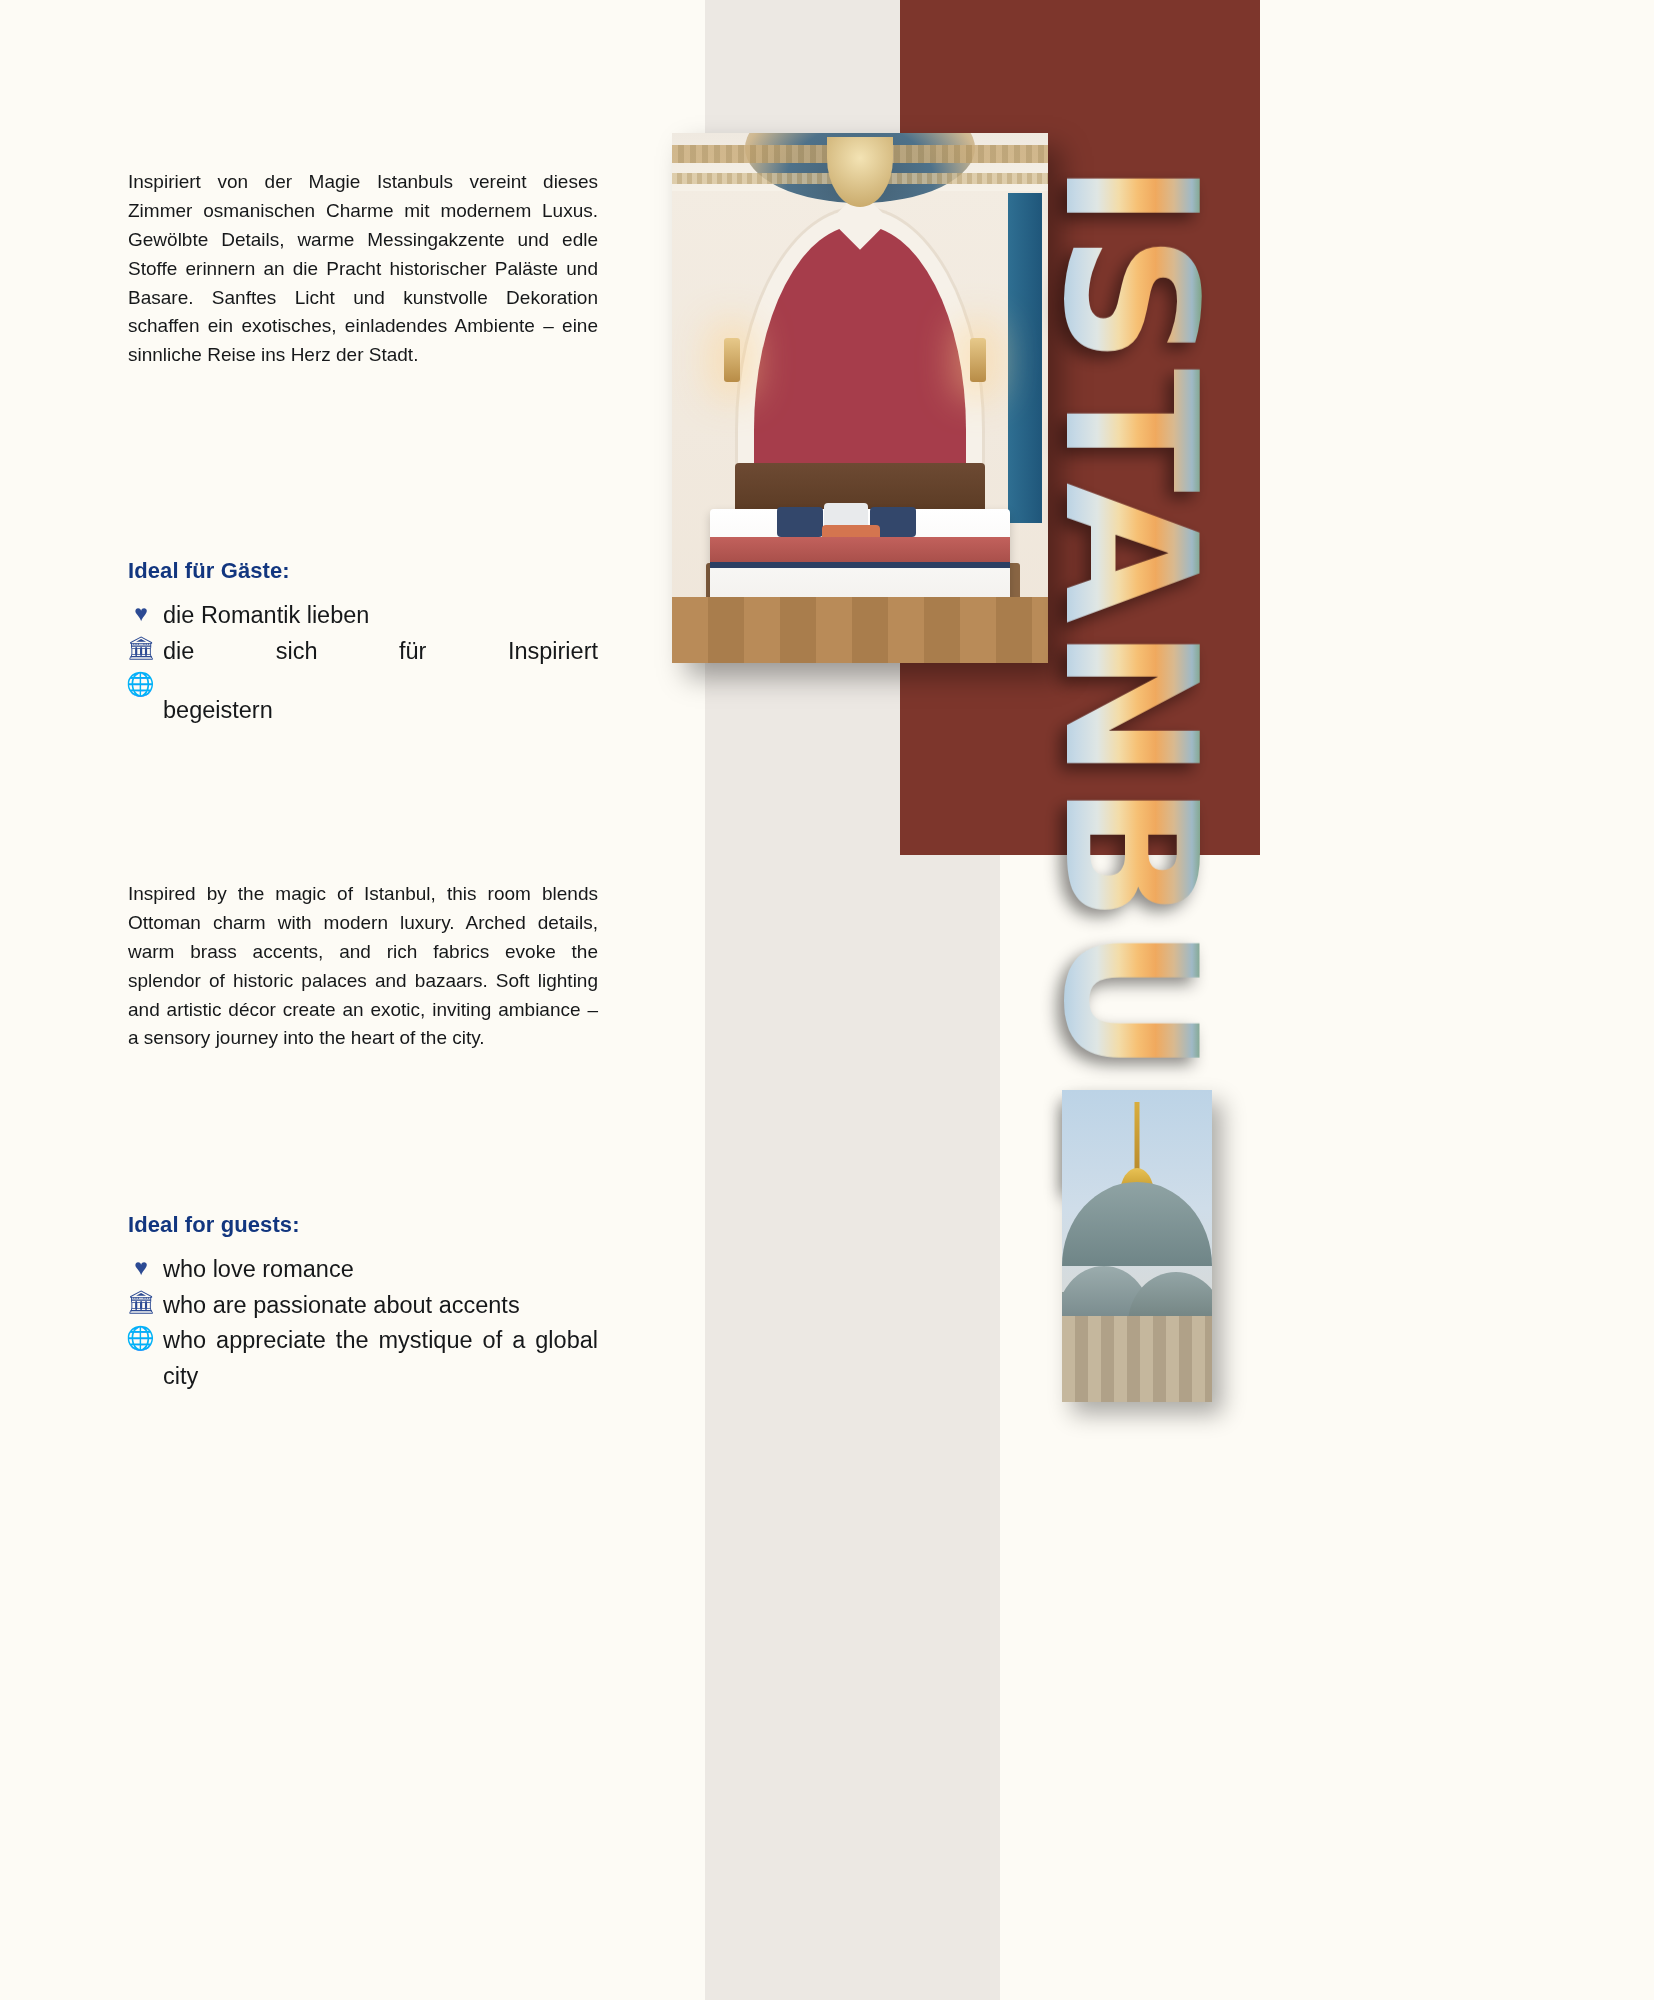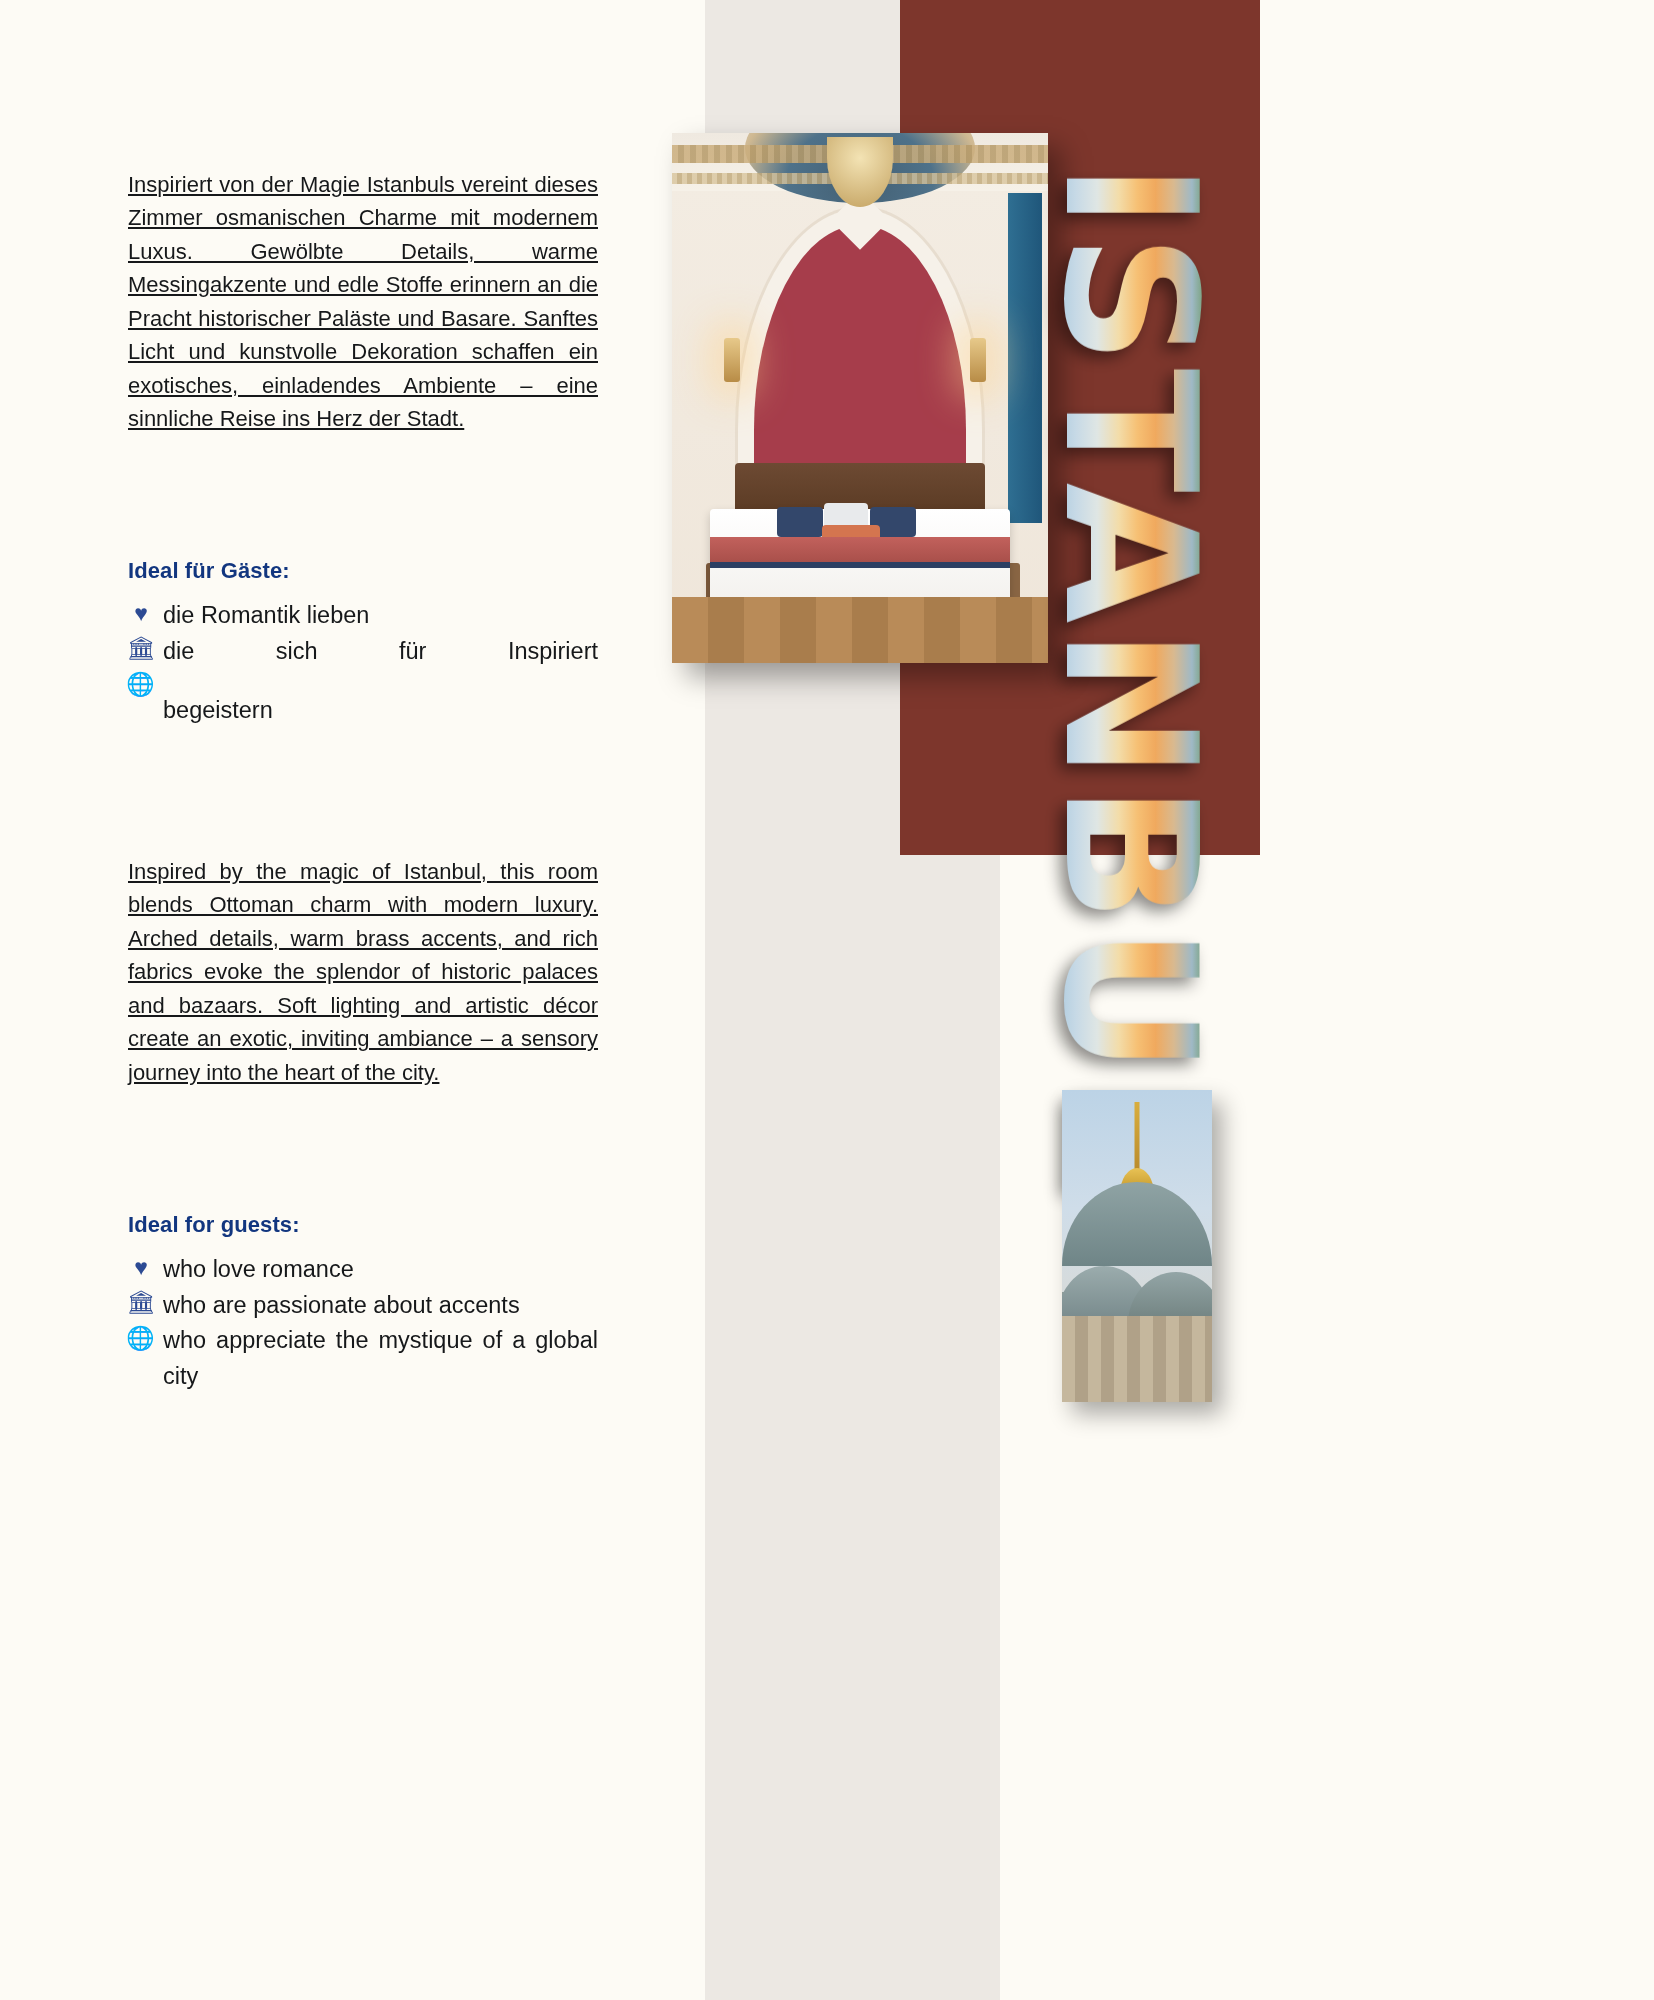--- a/index.html
+++ b/index.html
@@ -140,26 +140,25 @@
     -webkit-text-fill-color:transparent;
     filter:drop-shadow(7px 7px 8px rgba(0,0,0,.45));
   }
 
   
   .col{
     position:absolute; left:128px; width:470px;
     color:#1b1b1b;
   }
   .para{
-    font-size:22px;
+    font-size:19px;
     line-height:1.52;
     text-align:justify;
     font-weight:300;
     color:#16181a;
-    text-decoration:underline;
   }
   .head{
     font-size:22px;
     font-weight:bold;
     color:#12367f;
     letter-spacing:.1px;
   }
   ul.bullets{ list-style:none; margin:0; padding:0; }
   ul.bullets li{
     display:flex; align-items:flex-start; gap:9px;
@@ -169,21 +168,21 @@
   ul.bullets li .bi{
     flex:0 0 auto; width:26px; height:30px;
     display:flex; align-items:center; justify-content:center;
     color:#2c4a93; font-size:23px; line-height:1;
   }
   ul.bullets li .btxt{ flex:1 1 auto; text-align:justify; }
 
   .de-block{ top:168px; }
   .de-head { top:558px; }
   .de-list { top:598px; }
-  .en-block{ top:855px; }
+  .en-block{ top:880px; }
   .en-head { top:1212px; }
   .en-list { top:1252px; }
 
   
   .de-list li:nth-child(2) .btxt{ text-align-last:justify; }
   .de-list li:nth-child(3) .btxt{ text-align-last:left;margin-top:24px; }
 </style>
 </head>
 <body>
 

